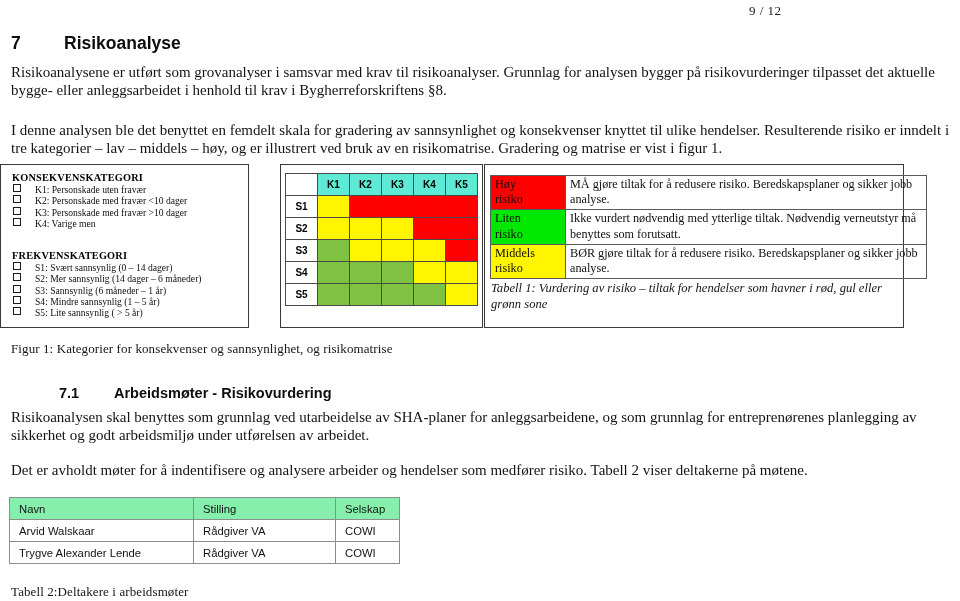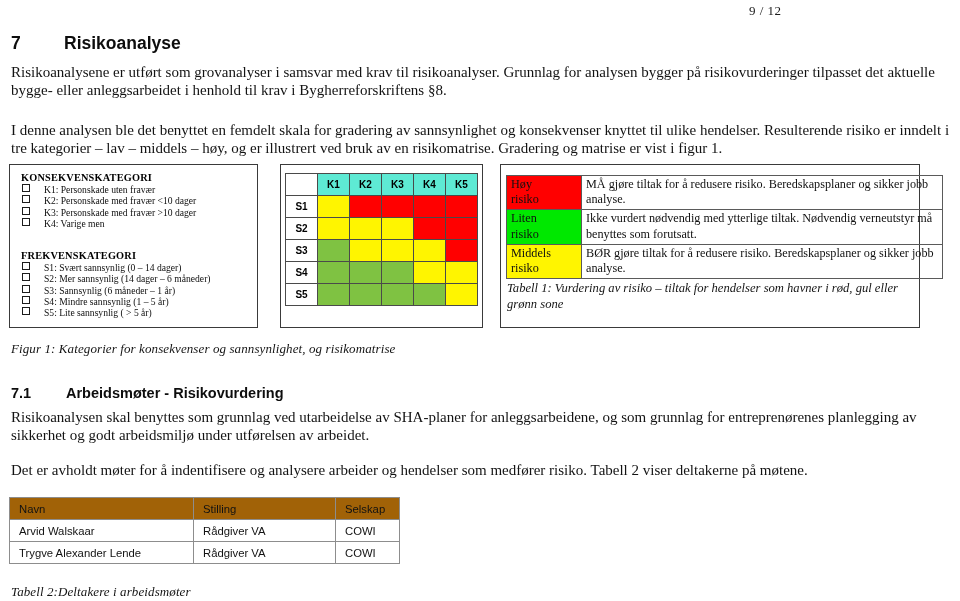--- a/index.html
+++ b/index.html
@@ -36,58 +36,57 @@
   
   .h1 {
     position: absolute;
     left: 11px;
     font-family: "Liberation Sans", "DejaVu Sans", sans-serif;
     font-weight: bold;
     color: #0d0d0d;
   }
   .h1-num { display: inline-block; width: 53px; }
   #heading-main { top: 33px; font-size: 17.5px; }
-  #heading-sub  { top: 385px; font-size: 14.5px; }
+  #heading-sub  { top: 385px; font-size: 14.5px; margin-left: 48px; }
   #heading-sub .h1-num { width: 55px; }
 
   
   .para {
     position: absolute;
     left: 11px;
     font-size: 15px;
     line-height: 17.5px;
     color: #131313;
     text-align: left;
   }
   #para-1 { top: 64px;  width: 940px; }
   #para-2 { top: 122px; width: 940px; }
   #para-3 { top: 409px; width: 936px; }
   #para-4 { top: 462px; width: 936px; }
 
   .caption {
     position: absolute;
     left: 11px;
     font-size: 13px;
-    font-style: italic;
     color: #141414;
     letter-spacing: 0.1px;
   }
   #caption-figur1 { top: 341px; }
   #caption-tabell2 { top: 584px; }
 
   
   .fig-box {
     position: absolute;
     border: 1px solid #3a3a3a;
     background: #ffffff;
     box-sizing: border-box;
   }
-  #box-categories { left: 9px;   top: 164px; width: 249px; height: 164px; }
+  #box-categories { left: 0;   top: 164px; width: 249px; height: 164px; }
   #box-matrix     { left: 280px; top: 164px; width: 203px; height: 164px; }
-  #box-legend     { left: 500px; top: 164px; width: 420px; height: 164px; }
+  #box-legend     { left: 484px; top: 164px; width: 420px; height: 164px; }
 
   
   .cat-title {
     font-family: "Liberation Serif", "DejaVu Serif", serif;
     font-weight: bold;
     font-size: 10.3px;
     letter-spacing: 0.2px;
     color: #000;
     margin: 0 0 1px 11px;
   }
@@ -177,21 +176,21 @@
   .ptable th, .ptable td {
     border: 1px solid #8d8d8d;
     font-family: "Liberation Sans", "DejaVu Sans", sans-serif;
     font-size: 11.3px;
     color: #121212;
     text-align: left;
     padding: 4px 0 4px 9px;
     font-weight: normal;
     height: 13px;
   }
-  .ptable thead th { background: #a16207; }
+  .ptable thead th { background: #86efac; }
   .ptable col.c1 { width: 184px; }
   .ptable col.c2 { width: 142px; }
   .ptable col.c3 { width: 64px; }
 </style>
 </head>
 <body>
 
 <div class="page">
 
   <div class="page-number">9 / 12</div>

